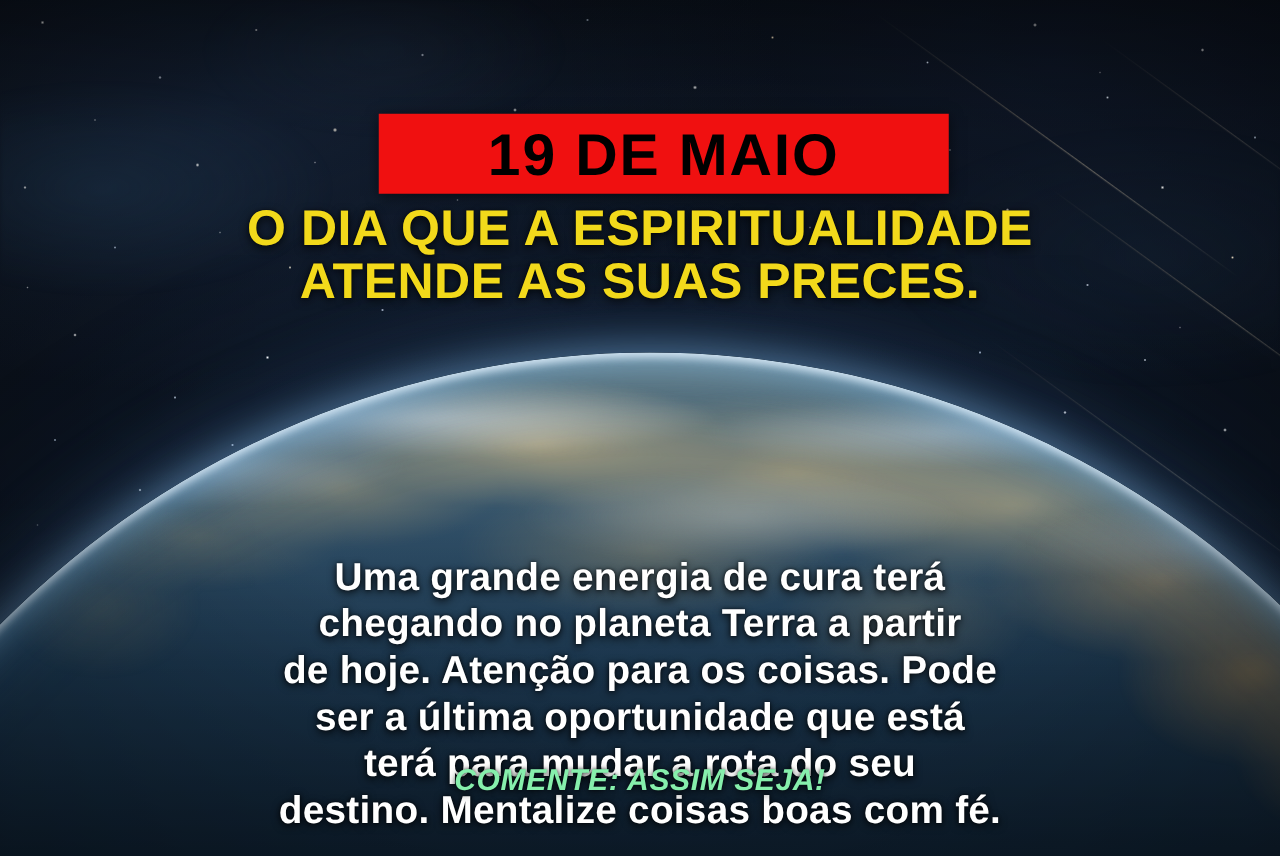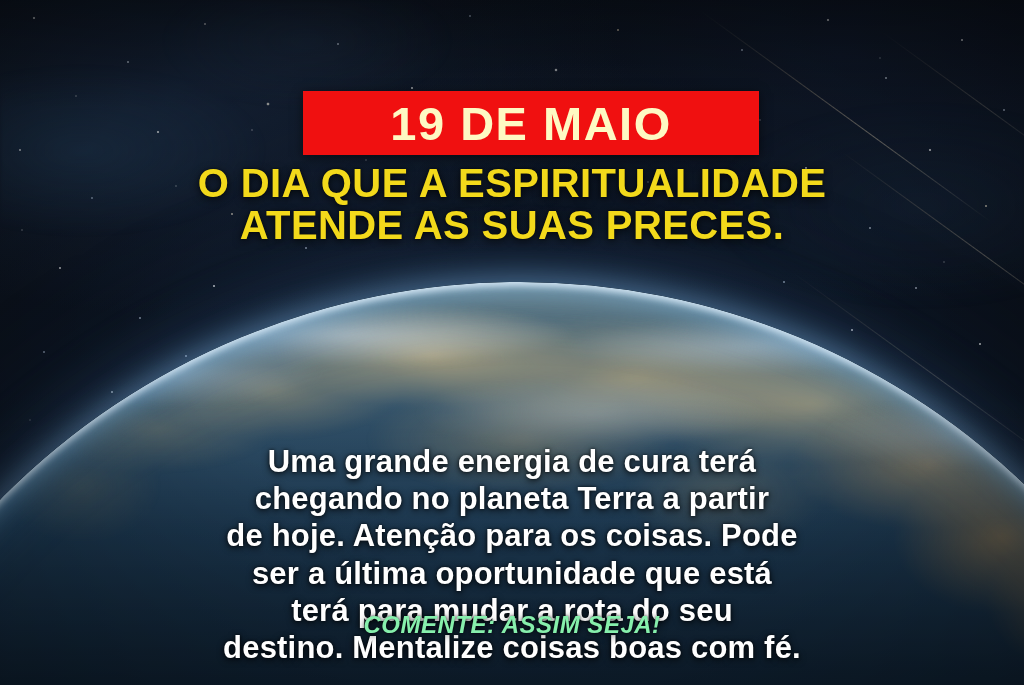--- a/index.html
+++ b/index.html
@@ -237,21 +237,21 @@
     top: 91px;
     width: 456px;
     height: 64px;
     background: #F01010;
     display: flex;
     align-items: center;
     justify-content: center;
     box-shadow: 0 2px 10px rgba(0,0,0,0.55);
   }
   .date-badge-text {
-    color: #fef9c3;
+    color: #000000;
     font-size: 47px;
     font-weight: bold;
     letter-spacing: 1.5px;
     line-height: 1;
     white-space: nowrap;
     font-family: "Liberation Sans", sans-serif;
   }
 
   .headline {
     position: absolute;

